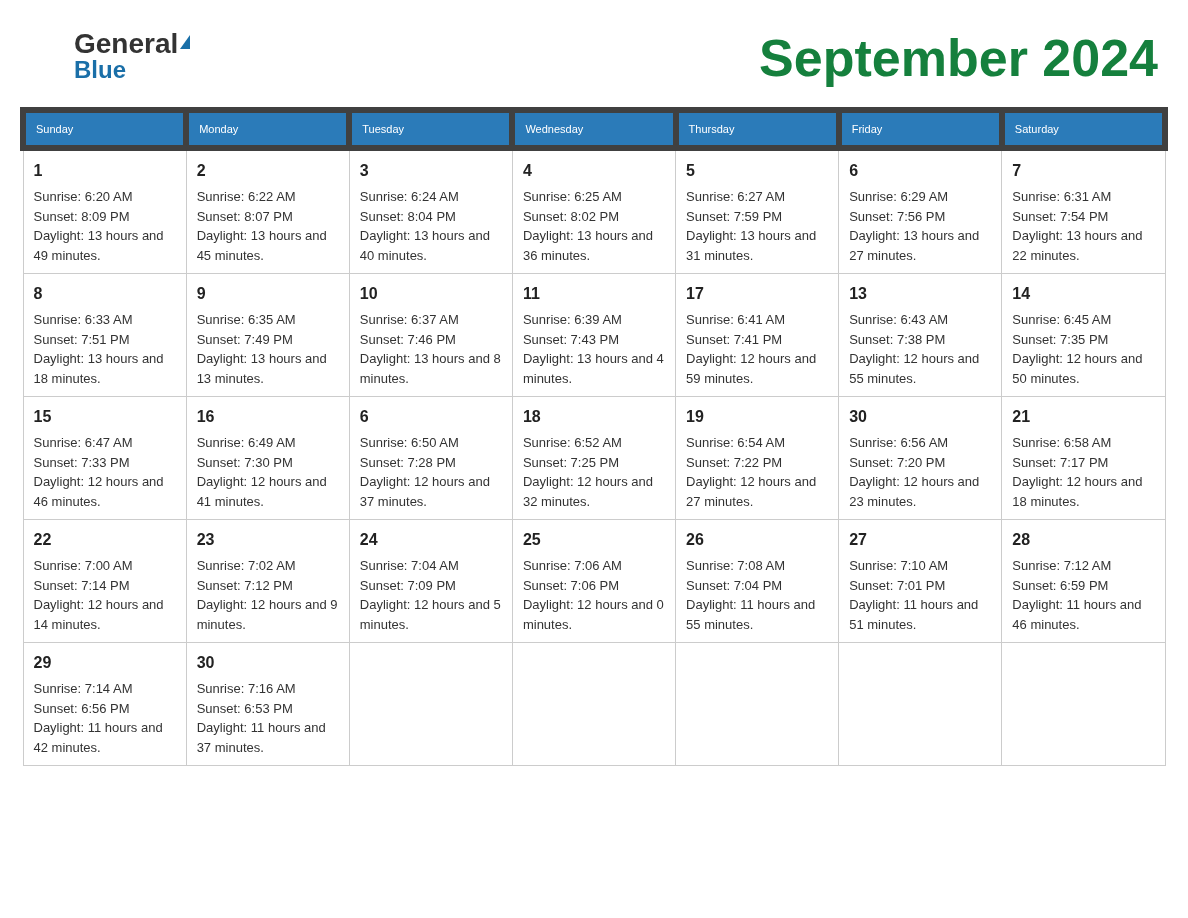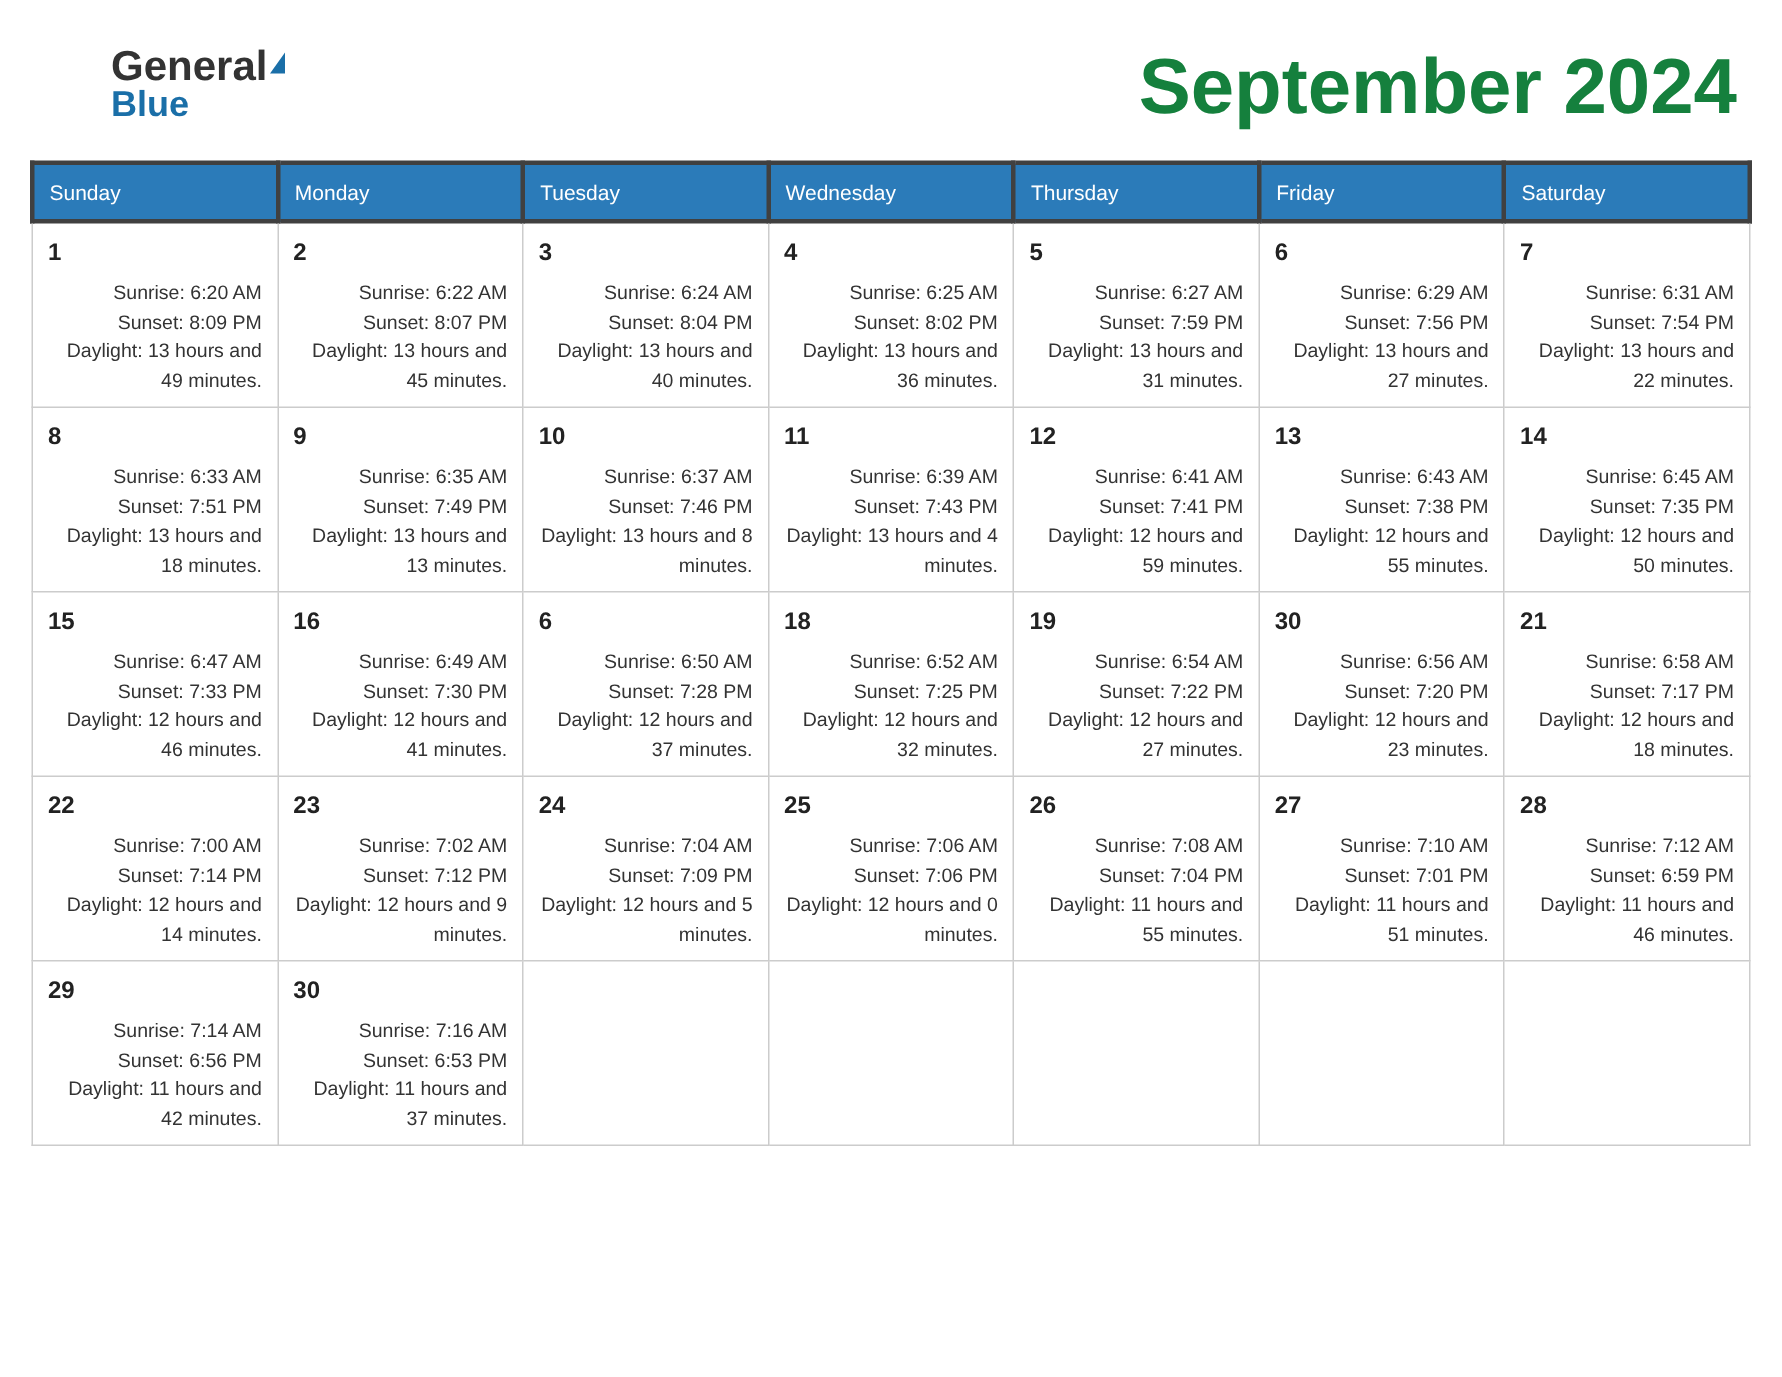--- a/index.html
+++ b/index.html
@@ -67,23 +67,23 @@
     .calendar {
       width: 100%;
       border-collapse: collapse;
       border: 1px solid #ccc;
     }
     .calendar th {
       background-color: #2b7bb9;
       color: white;
       padding: 10px 10px;
       text-align: left;
-      font-size: 14px;
+      font-size: 11px;
       font-weight: normal;
-      border: 3px solid #404040;
+      border: 6px solid #404040;
     }
     .calendar td {
       vertical-align: top;
       padding: 8px 10px;
       border: 1px solid #ccc;
       width: 14.28%;
       min-height: 90px;
       font-size: 13px;
       color: #333;
       line-height: 1.5;
@@ -91,21 +91,20 @@
     .day-number {
       font-size: 16px;
       font-weight: bold;
       color: #222;
       margin-bottom: 4px;
       display: block;
     }
     .cell-content {
       font-size: 13px;
       color: #333;
-      text-align: right;
     }
     .empty-cell {
       background: #fff;
     }
     tr:last-child td {
       min-height: 100px;
     }
   </style>
 </head>
 <body>
@@ -177,21 +176,21 @@
         </td>
         <td>
           <span class="day-number">10</span>
           <div class="cell-content">Sunrise: 6:37 AM<br>Sunset: 7:46 PM<br>Daylight: 13 hours and 8 minutes.</div>
         </td>
         <td>
           <span class="day-number">11</span>
           <div class="cell-content">Sunrise: 6:39 AM<br>Sunset: 7:43 PM<br>Daylight: 13 hours and 4 minutes.</div>
         </td>
         <td>
-          <span class="day-number">12</span>
+          <span class="day-number">17</span>
           <div class="cell-content">Sunrise: 6:41 AM<br>Sunset: 7:41 PM<br>Daylight: 12 hours and 59 minutes.</div>
         </td>
         <td>
           <span class="day-number">13</span>
           <div class="cell-content">Sunrise: 6:43 AM<br>Sunset: 7:38 PM<br>Daylight: 12 hours and 55 minutes.</div>
         </td>
         <td>
           <span class="day-number">14</span>
           <div class="cell-content">Sunrise: 6:45 AM<br>Sunset: 7:35 PM<br>Daylight: 12 hours and 50 minutes.</div>
         </td>

